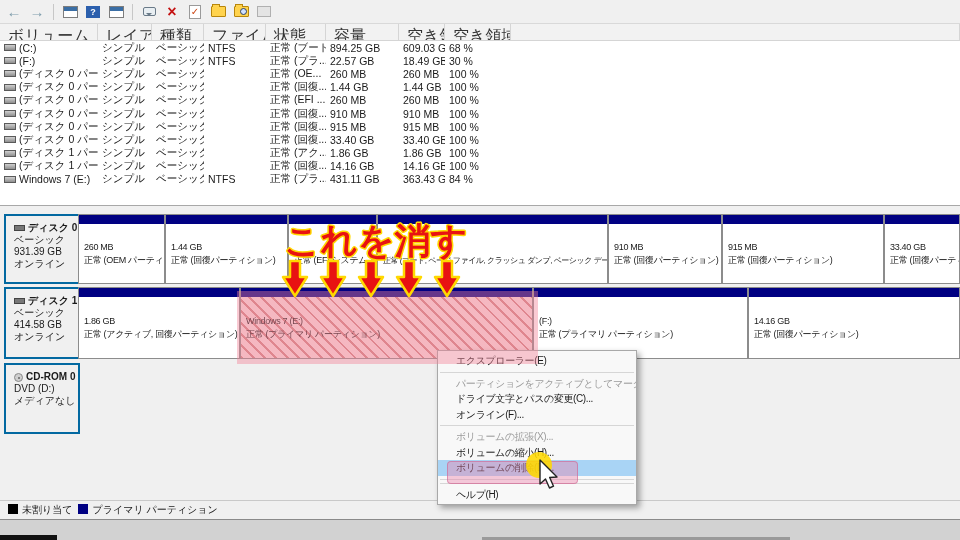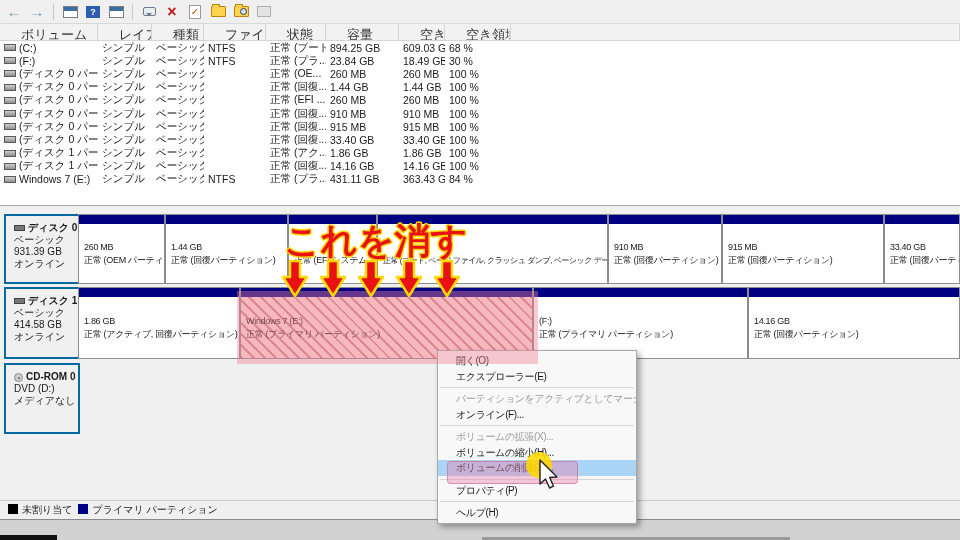--- a/index.html
+++ b/index.html
@@ -19,21 +19,21 @@
   .x-ic { color:#c41212; font-size:16px; font-weight:bold; line-height:1; }
   .checkdoc-ic { width:12px; height:14px; border:1px solid #9a9a9a; background:#fff; color:#cc4411; font-size:10px; font-weight:bold; display:flex; align-items:center; justify-content:center; }
   .folder-ic { width:15px; height:11px; background:#ffd34d; border:1px solid #b8860b; border-radius:1px; position:relative; }
   .folder-ic::before { content:""; position:absolute; top:-3px; left:0; width:6px; height:2px; background:#ffd34d; border:1px solid #b8860b; border-bottom:none; }
   .folder-ic.search::after { content:""; position:absolute; right:1px; bottom:1px; width:5px; height:5px; border:1.5px solid #2b3f66; border-radius:50%; background:#cfe0ff; }
   .panel-ic { width:14px; height:11px; border:1px solid #b0b0b0; background:#e4e4e4; }
 
   
   #vol-table { position:absolute; left:0; top:24px; width:960px; height:181px; background:#fff; }
   #vol-header { display:flex; height:17px; background:#f2f2f2; border-bottom:1px solid #d5d5d5; }
-  .vh-cell { border-right:1px solid #d5d5d5; padding:2px 0 0 21px; font-size:13px; color:#333; white-space:nowrap; overflow:hidden; }
+  .vh-cell { border-right:1px solid #d5d5d5; padding:2px 0 0 8px; font-size:16px; color:#333; white-space:nowrap; overflow:hidden; }
   .vrow { display:flex; height:13.2px; align-items:center; }
   .v-cell { padding-left:4px; font-size:10.5px; white-space:nowrap; overflow:hidden; display:flex; align-items:center; gap:3px; }
   .drive-ic { display:inline-block; width:12px; height:7px; background:linear-gradient(#cfcfcf,#8f8f8f); border:1px solid #5a5a5a; flex:0 0 auto; }
 
   
   #graph { position:absolute; left:0; top:205px; width:960px; height:314px; background:#f0f0f0; border-top:1px solid #a8a8a8; }
   .disk-row { position:absolute; left:0; width:960px; }
   .disk-label { position:absolute; left:4px; top:0; width:76px; height:100%; background:#f0f0f0; border:2px solid #0369a1; padding:6px 0 0 8px; line-height:12px; font-size:10px; }
   .disk-label .dname { font-weight:bold; display:flex; align-items:center; gap:3px; }
   .hdd-ic { display:inline-block; width:11px; height:6px; background:#777; border:1px solid #444; }
@@ -157,21 +157,21 @@
         <div class="v-cell" style="width: 52px;">
           <span>ベーシック</span>
         </div>
         <div class="v-cell" style="width: 62px;">
           <span>NTFS</span>
         </div>
         <div class="v-cell" style="width: 60px;">
           <span>正常 (プラ...</span>
         </div>
         <div class="v-cell" style="width: 73px;">
-          <span>23.84 GB</span>
+          <span>22.57 GB</span>
         </div>
         <div class="v-cell" style="width: 46px;">
           <span>18.49 GB</span>
         </div>
         <div class="v-cell" style="width: 66px;">
           <span>30 %</span>
         </div>
       </div>
       <div class="vrow">
         <div class="v-cell" style="width: 98px;">
@@ -536,31 +536,30 @@
     <span><span class="lg-sq" style="background: rgb(0, 0, 0);"></span><span>未割り当て</span></span>
     <span><span class="lg-sq" style="background: rgb(0, 0, 130);"></span><span>プライマリ パーティション</span></span>
   </div>
 
 <div id="bottom-strip">
   <div id="bs-black"></div>
   <div id="bs-gray"></div>
 </div>
 
 <div id="ctx-menu">
-    <div class="mi">開く(O)</div>
     <div class="mi">エクスプローラー(E)</div>
     <div class="mi-sep"></div>
     <div class="mi disabled">パーティションをアクティブとしてマーク(M)</div>
+    <div class="mi">ドライブ文字とパスの変更(C)...</div>
     <div class="mi">オンライン(F)...</div>
     <div class="mi-sep"></div>
     <div class="mi disabled">ボリュームの拡張(X)...</div>
     <div class="mi">ボリュームの縮小(H)...</div>
     <div class="mi hover">ボリュームの削除(D)...</div>
     <div class="mi-sep"></div>
-    <div class="mi">プロパティ(P)</div>
     <div class="mi-sep"></div>
     <div class="mi">ヘルプ(H)</div>
   </div>
 
 <div id="pink-overlay"></div>
 
 <svg id="annotation-svg" viewBox="0 0 220 90">
   <text id="annot-text" x="26" y="40" font-size="36" font-weight="bold" fill="#e81212" stroke="#ffd800" stroke-width="3" paint-order="stroke" stroke-linejoin="round">これを消す</text>
   <g id="annot-arrows">
       <path d="M32 48 L42 48 L42 64 L49 64 L37 83 L25 64 L32 64 Z" fill="#e81212" stroke="#ffd800" stroke-width="2.5" stroke-linejoin="round"></path>

